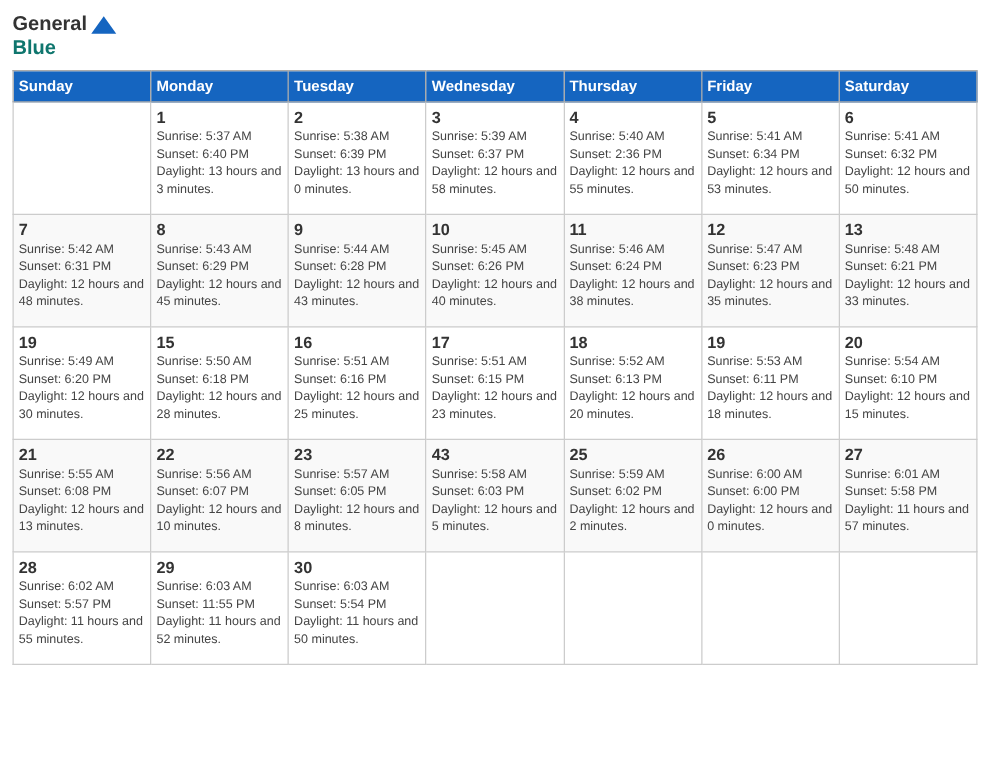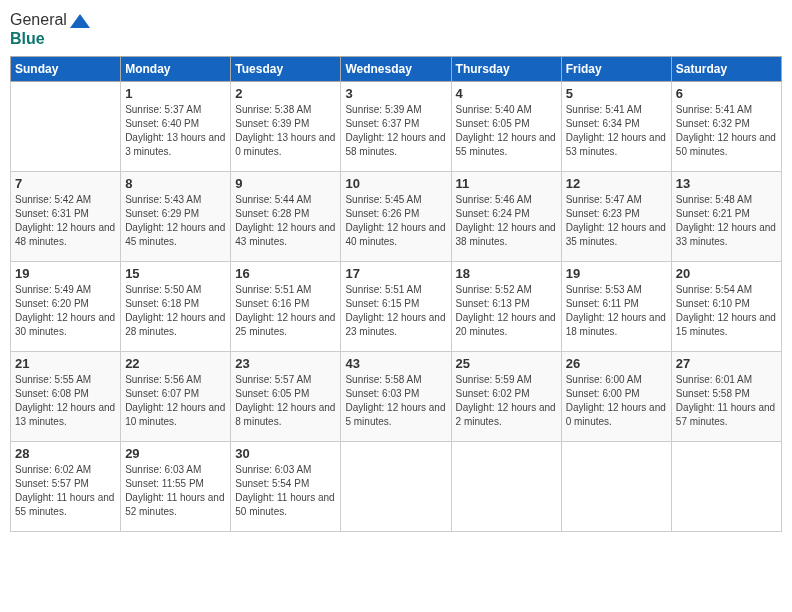--- a/index.html
+++ b/index.html
@@ -70,21 +70,21 @@
     }
     tbody tr:nth-child(even) td { background: #f9f9f9; }
     tbody tr td:empty { background: #fff; }
   </style>
 </head>
 <body>
 
 <div class="header">
   <div class="logo">
   <div style="display:flex;flex-direction:column;line-height:1.2;">
-    <span style="font-size:16px;font-weight:normal;color:#333;">General<span style="display:inline-block;width:0;height:0;border-left:10px solid transparent;border-right:10px solid transparent;border-bottom:14px solid #1565C0;margin-left:3px;vertical-align:middle;"></span></span>
+    <span style="font-size:16px;font-weight:bold;color:#333;">General<span style="display:inline-block;width:0;height:0;border-left:10px solid transparent;border-right:10px solid transparent;border-bottom:14px solid #1565C0;margin-left:3px;vertical-align:middle;"></span></span>
     <span style="font-size:16px;font-weight:bold;color:#0f766e;">Blue</span>
   </div>
 </div>
   <div class="title-block">
     <div class="month-title"></div>
     <div class="subtitle"></div>
   </div>
 </div>
 
 <table>
@@ -119,21 +119,21 @@
         <td>
           <span class="day-number">3</span>
           <div class="day-info">Sunrise: 5:39 AM
 Sunset: 6:37 PM
 Daylight: 12 hours
 and 58 minutes.</div>
         </td>
         <td>
           <span class="day-number">4</span>
           <div class="day-info">Sunrise: 5:40 AM
-Sunset: 6:05 PM
+Sunset: 2:36 PM
 Daylight: 12 hours
 and 55 minutes.</div>
         </td>
         <td>
           <span class="day-number">5</span>
           <div class="day-info">Sunrise: 5:41 AM
 Sunset: 6:34 PM
 Daylight: 12 hours
 and 53 minutes.</div>
         </td>

